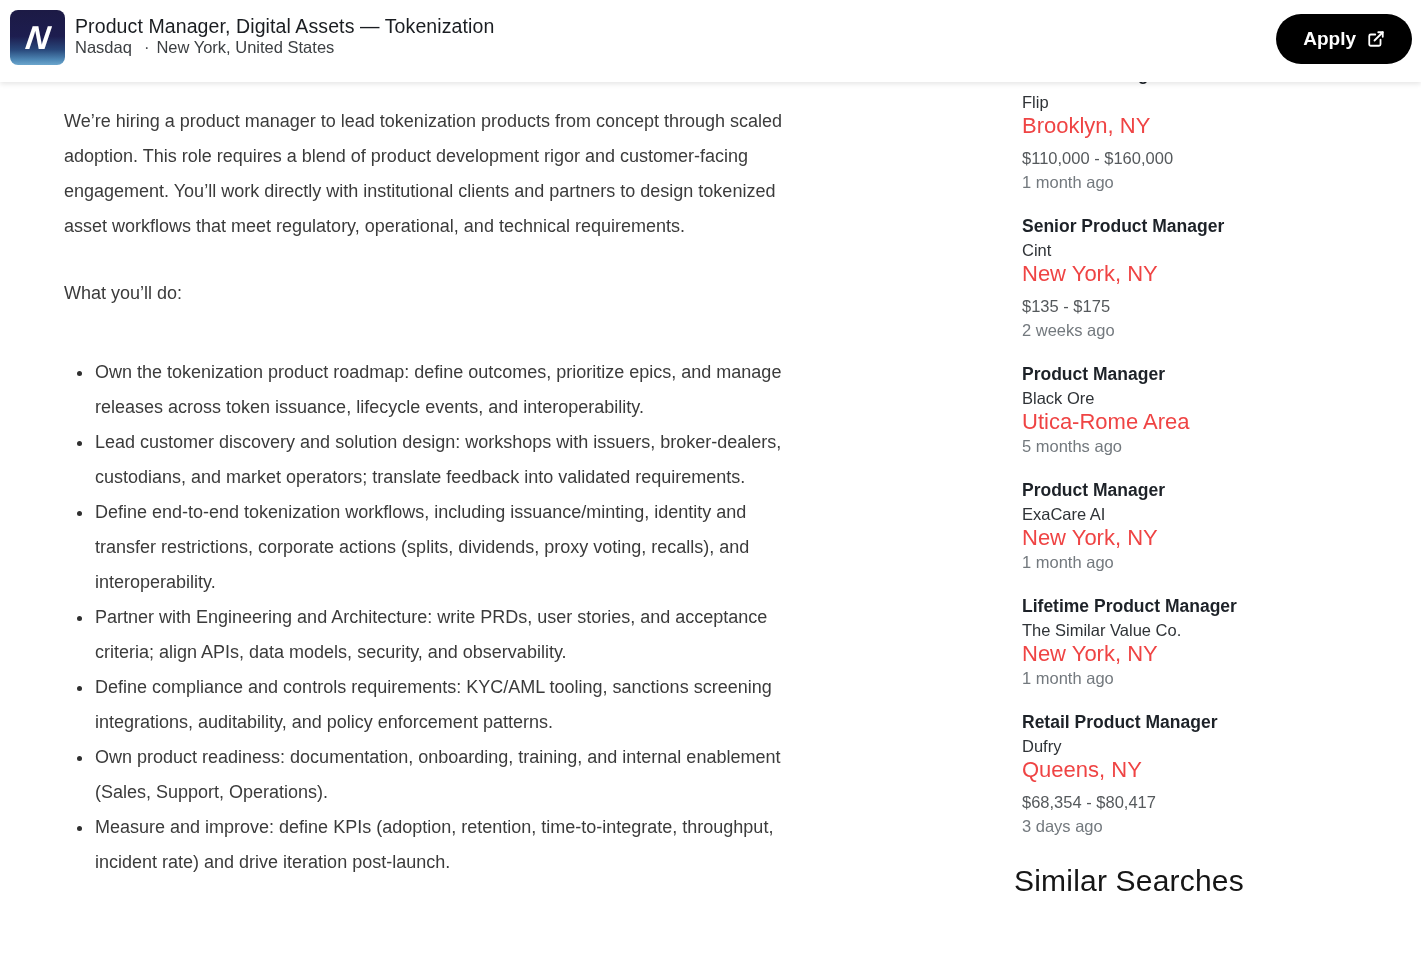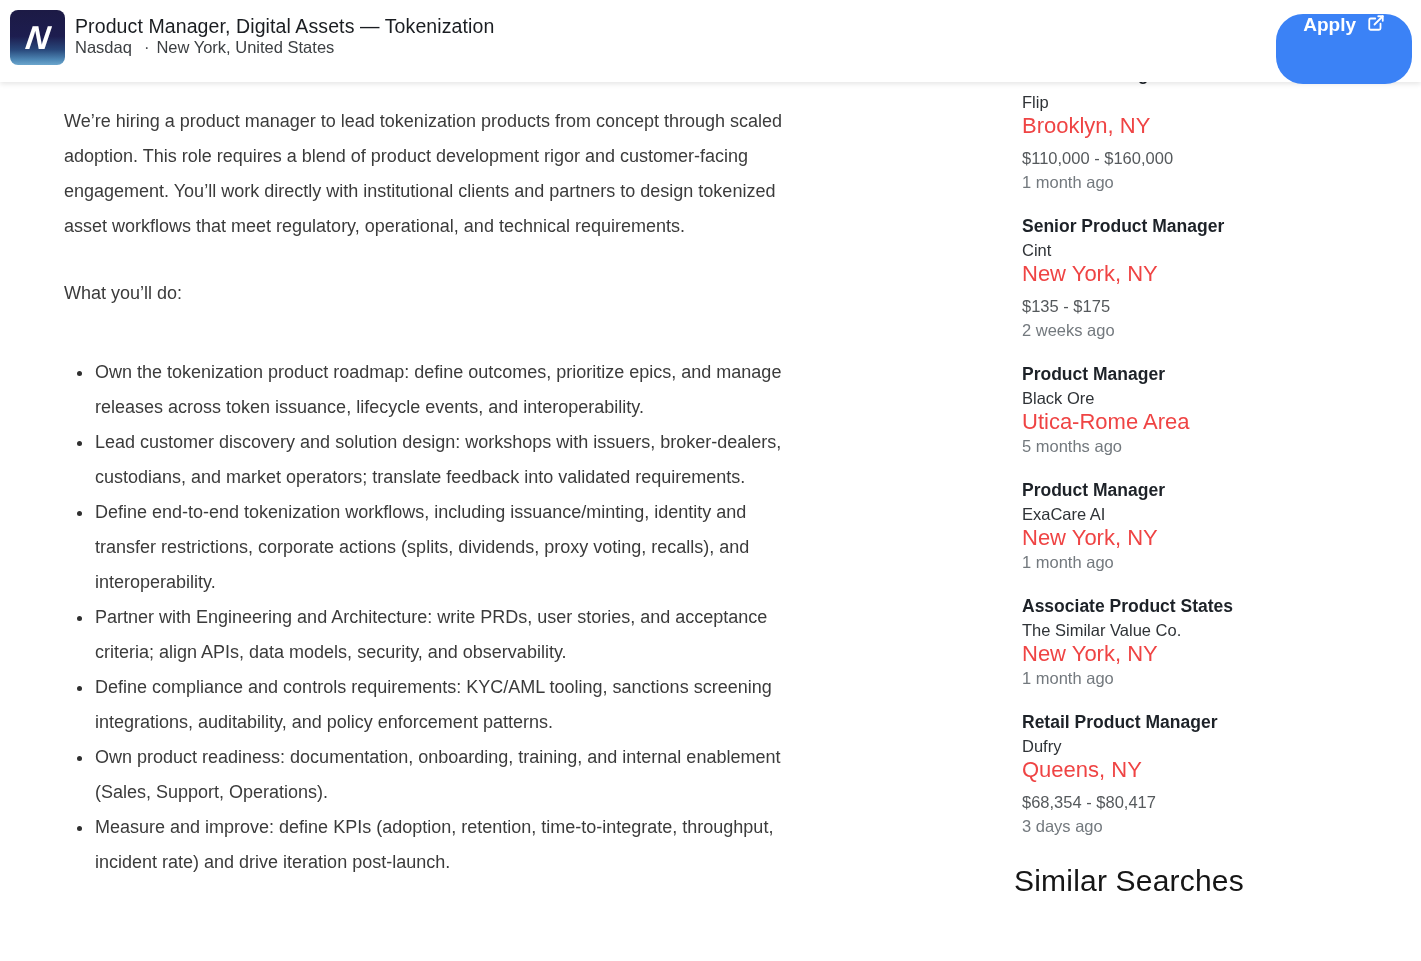--- a/index.html
+++ b/index.html
@@ -12,24 +12,24 @@
   .logo { position: absolute; left: 10px; top: 10px; width: 55px; height: 55px;
     border-radius: 8px; overflow: hidden;
     background: linear-gradient(180deg, #1c1a45 0%, #1d1d4f 48%, #28477a 72%, #4d86b4 90%, #6ba6cd 100%);
     display: flex; align-items: center; justify-content: center; }
   .logo-n { color: #fff; font-weight: 800; font-style: italic; font-size: 33px;
     transform: skewX(-8deg); line-height: 1; }
   .head-text { position: absolute; left: 75px; top: 15px; }
   .head-title { font-size: 19.5px; font-weight: 400; color: #1a1d21; letter-spacing: 0.1px; }
   .head-sub { font-size: 16.5px; color: #3d4043; }
   .head-sub .sep { margin: 0 7px 0 12px; color: #4a4d50; }
-  .apply-btn { position: absolute; right: 9px; top: 14px; height: 70px;
-    background: #3b82f6; color: #fff; border: none; border-radius: 27px;
+  .apply-btn { position: absolute; right: 9px; top: 14px; height: 50px;
+    background: #000000; color: #fff; border: none; border-radius: 27px;
     padding: 0 27px; font-size: 19px; font-weight: 600;
-    display: flex; gap: 11px; cursor: pointer;
+    display: flex; align-items: center; gap: 11px; cursor: pointer;
     font-family: "Liberation Sans", sans-serif; }
   .apply-btn svg { display: block; }
 
   
   .main-col { position: absolute; left: 64px; top: 104px; width: 726px;
     color: #3b3b3b; font-size: 18px; line-height: 35px; }
   .intro { margin: 0 0 32px 0; }
   .what-heading { margin: 0 0 0 0; font-size: 18px; font-weight: 400; color: #3b3b3b; }
   .duties { margin: 44px 0 0 0; padding-left: 29px; list-style: disc; }
   .duties li { padding-left: 2px; }
@@ -132,21 +132,21 @@
         <div class="job-title">Product Manager</div>
       </div>
       <div class="job-company">ExaCare AI</div>
       <div class="job-location">New York, NY</div>
 
       <div class="job-time">1 month ago</div>
     </div>
 
     <div class="job-card">
       <div class="job-title-wrap">
-        <div class="job-title">Associate Product States</div>
+        <div class="job-title">Lifetime Product Manager</div>
       </div>
       <div class="job-company">The Similar Value Co.</div>
       <div class="job-location">New York, NY</div>
 
       <div class="job-time">1 month ago</div>
     </div>
 
     <div class="job-card">
       <div class="job-title-wrap">
         <div class="job-title">Retail Product Manager</div>

